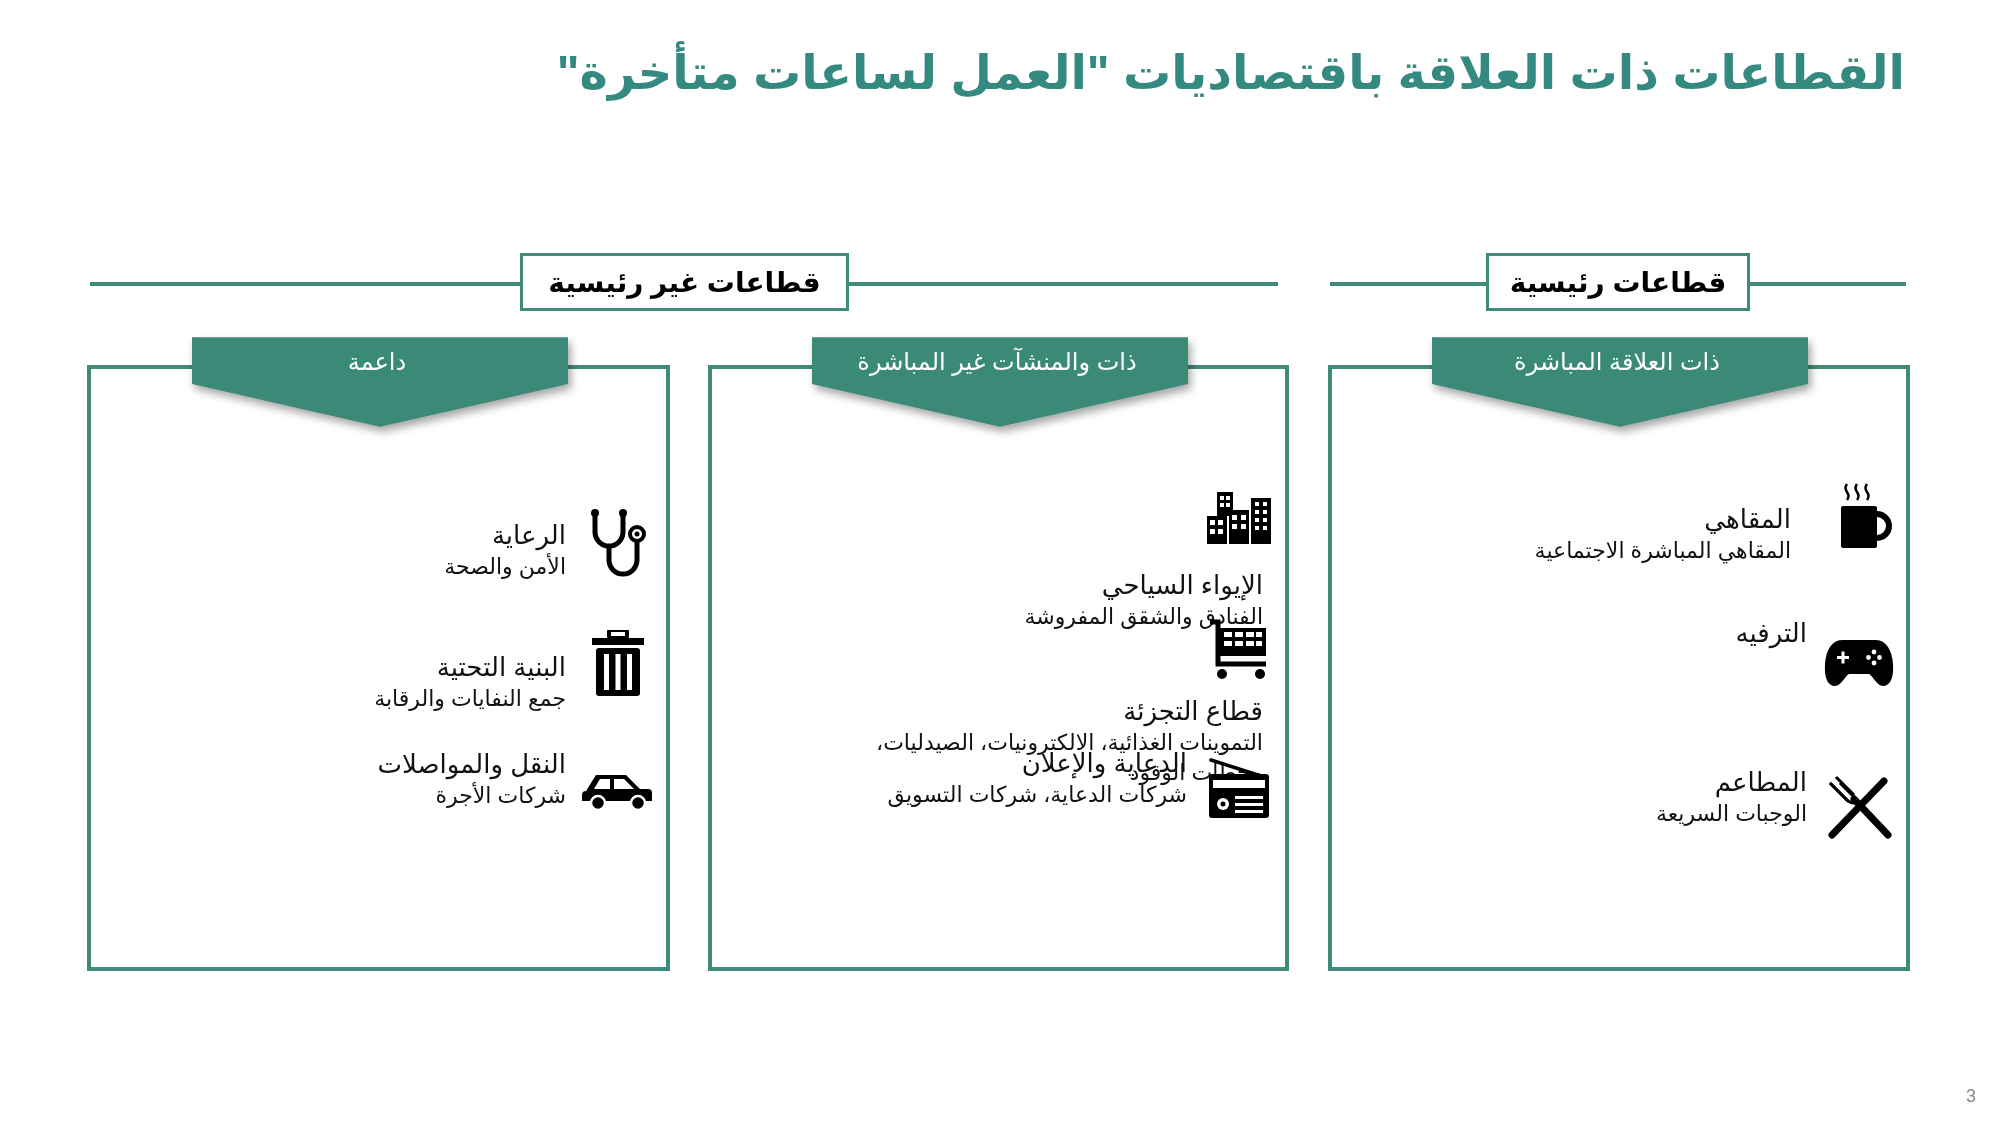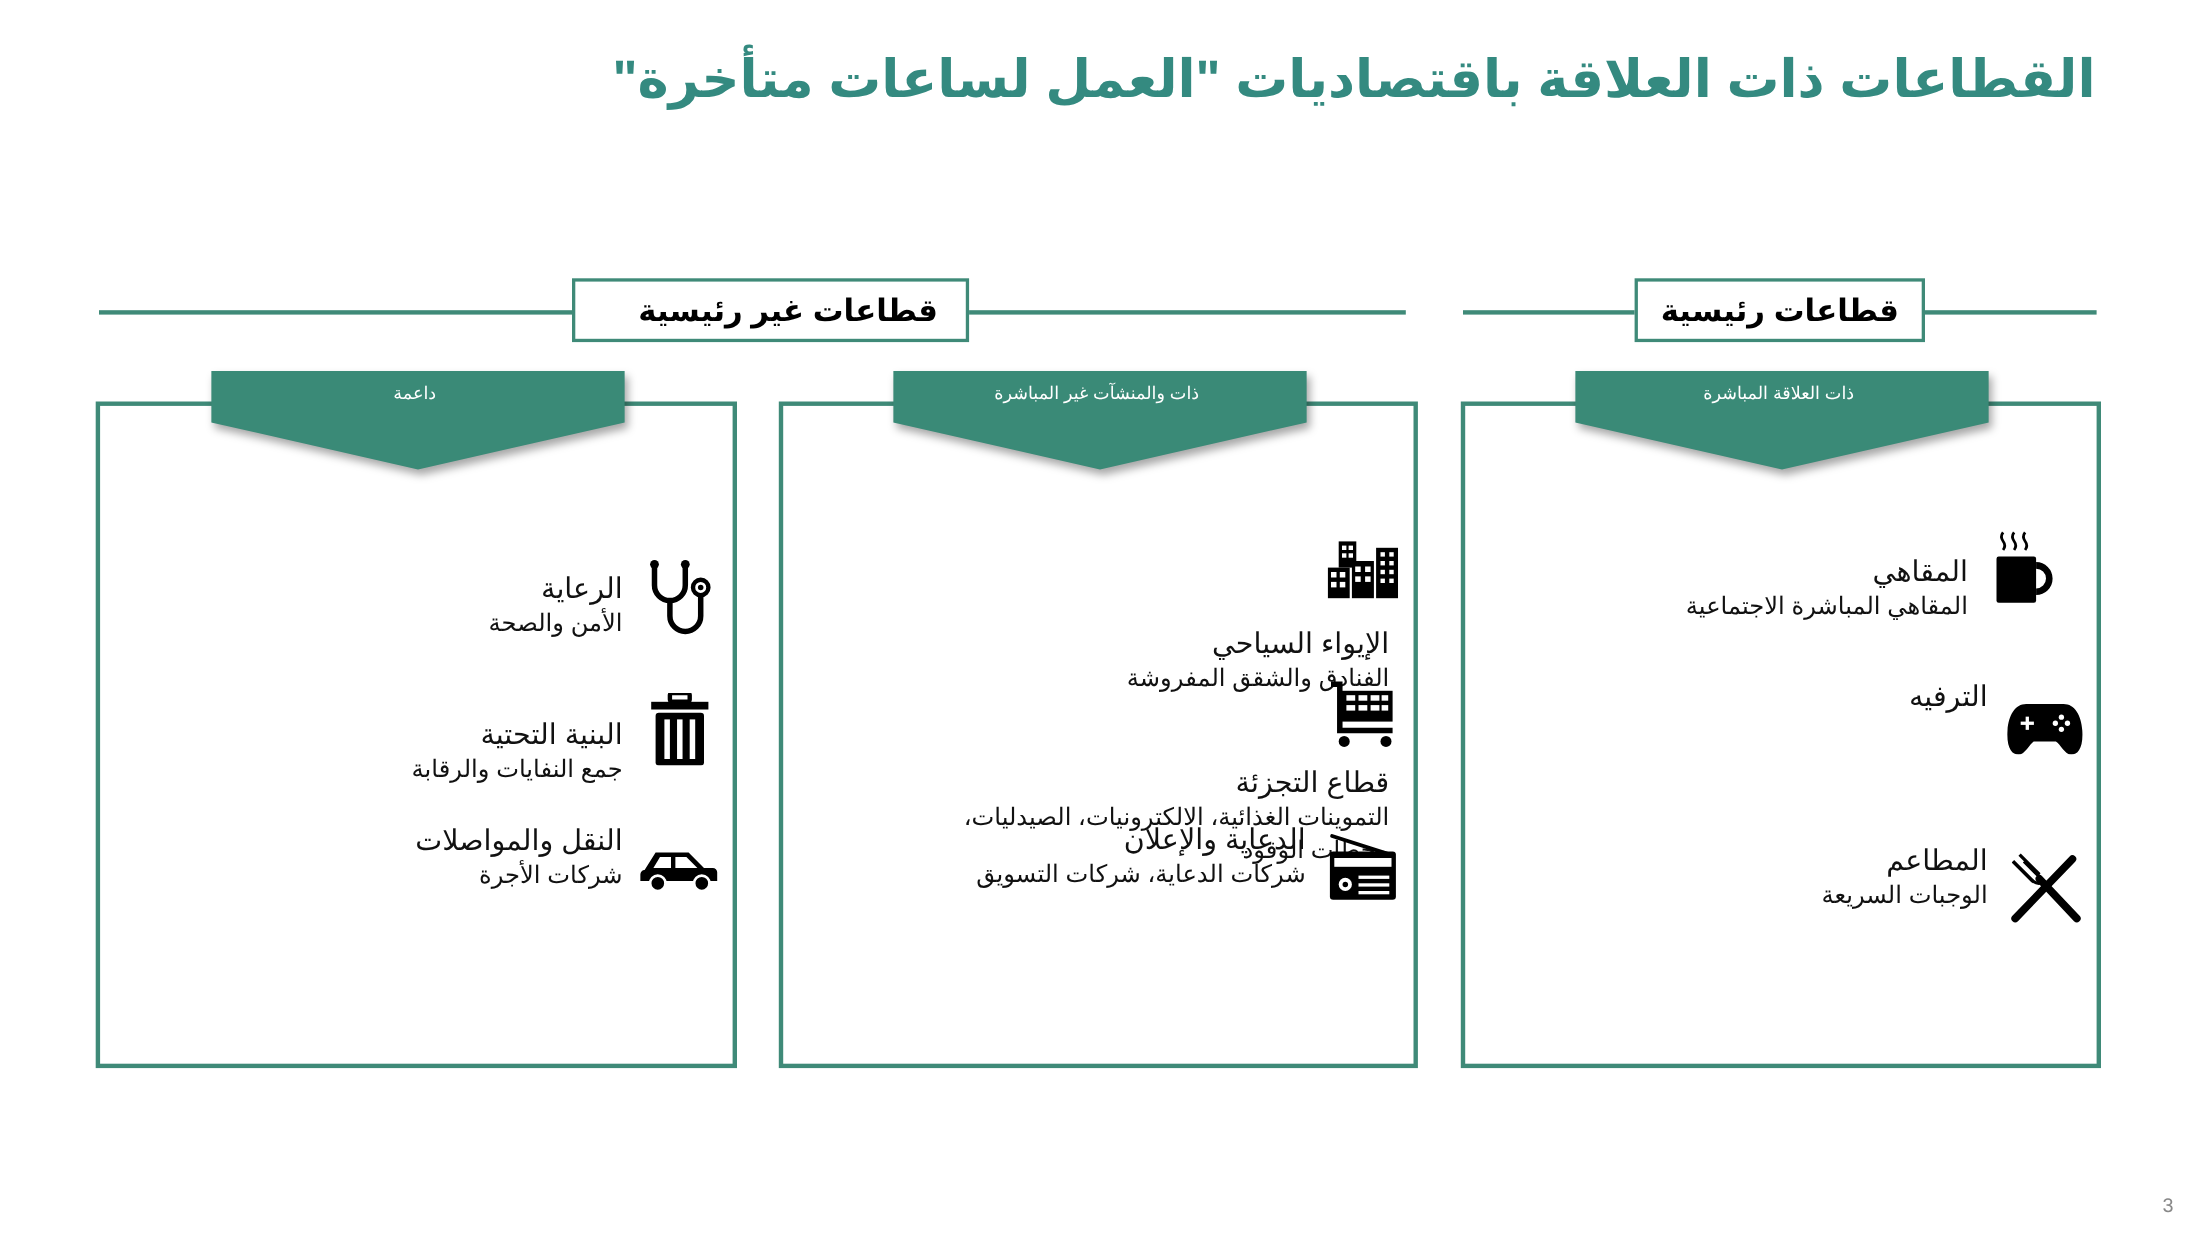--- a/index.html
+++ b/index.html
@@ -8,40 +8,40 @@
   .title { position:absolute; top:44px; right:95px; width:1300px; text-align:right; direction:rtl;
            font-size:48px; font-weight:bold; color:#348a80; white-space:nowrap; }
   .hline { position:absolute; height:4px; background:#3f8a78; }
   .cat-label { position:absolute; top:253px; height:52px; border:3px solid #3f8a78; background:#fff;
                display:flex; align-items:center; justify-content:center; direction:rtl;
                font-size:28px; font-weight:bold; color:#000; box-sizing:content-box; }
   .panel { position:absolute; top:365px; height:598px; border:4px solid #3f8a78; border-top:4px solid #3f8a78; background:#fff; }
   .banner { position:absolute; top:334px; width:370px; height:88px; }
   .banner svg { position:absolute; left:0; top:0; filter:drop-shadow(3px 5px 4px rgba(0,0,0,0.35)); }
   .banner-text { position:absolute; left:0; right:0; top:14px; text-align:center; direction:rtl;
-                 color:#ffffff; font-size:16px; }
+                 color:#ffffff; font-size:24px; }
   .item { position:absolute; direction:rtl; display:flex; align-items:flex-start; }
   .item-icon { width:76px; flex:0 0 76px; display:flex; justify-content:center; }
   .item-text { padding-right:14px; text-align:right; }
   .item-title { font-size:26px; line-height:34px; color:#111; }
   .item-desc { font-size:22px; line-height:30px; color:#111; }
   .page-num { position:absolute; right:24px; bottom:18px; font-size:18px; color:#888; }
 </style>
 </head>
 <body>
 
 <div class="title">القطاعات ذات العلاقة باقتصاديات "العمل لساعات متأخرة"</div>
 
 <div class="hline" style="left:1330px; width:576px; top:282px;"></div>
 <div class="hline" style="left:90px; width:1188px; top:282px;"></div>
 
 <div class="cat-label" style="left:1486px; width:258px;">
   <span>قطاعات رئيسية</span>
 </div>
-<div class="cat-label" style="left:520px; width:323px;padding-left:32px;">
+<div class="cat-label" style="left:520px; width:323px;">
   <span>قطاعات غير رئيسية</span>
 </div>
 
 <div class="panel" style="left:1328px; width:574px;"></div>
 <div class="panel" style="left:708px; width:573px;"></div>
 <div class="panel" style="left:87px; width:575px;"></div>
 
 <div class="banner" style="left:1432px;">
   <svg width="376" height="96" viewBox="0 0 370 88">
       <polygon points="0,0 370,0 370,46 185,88 0,46" fill="#3a8a77"></polygon>
@@ -54,21 +54,21 @@
     </svg>
   <div class="banner-text">ذات والمنشآت غير المباشرة</div>
 </div>
 <div class="banner" style="left:192px;">
   <svg width="376" height="96" viewBox="0 0 370 88">
       <polygon points="0,0 370,0 370,46 185,88 0,46" fill="#3a8a77"></polygon>
     </svg>
   <div class="banner-text">داعمة</div>
 </div>
 
-<div class="item" style="right:121px; top:482px; width:520px;">
+<div class="item" style="right:95px; top:482px; width:520px;gap:24px;">
   <div class="item-icon">
     <svg width="56" height="68" viewBox="0 0 56 68">
       <path d="M8 2 q-3 4 0 8 q3 4 0 8" stroke="#000" stroke-width="2.5" fill="none"></path>
       <path d="M18 2 q-3 4 0 8 q3 4 0 8" stroke="#000" stroke-width="2.5" fill="none"></path>
       <path d="M28 2 q-3 4 0 8 q3 4 0 8" stroke="#000" stroke-width="2.5" fill="none"></path>
       <rect x="2" y="24" width="36" height="42" rx="2" fill="#000"></rect>
       <path d="M38 32 a12 12 0 0 1 0 24" stroke="#000" stroke-width="6" fill="none"></path>
     </svg>
   </div>
   <div class="item-text">

